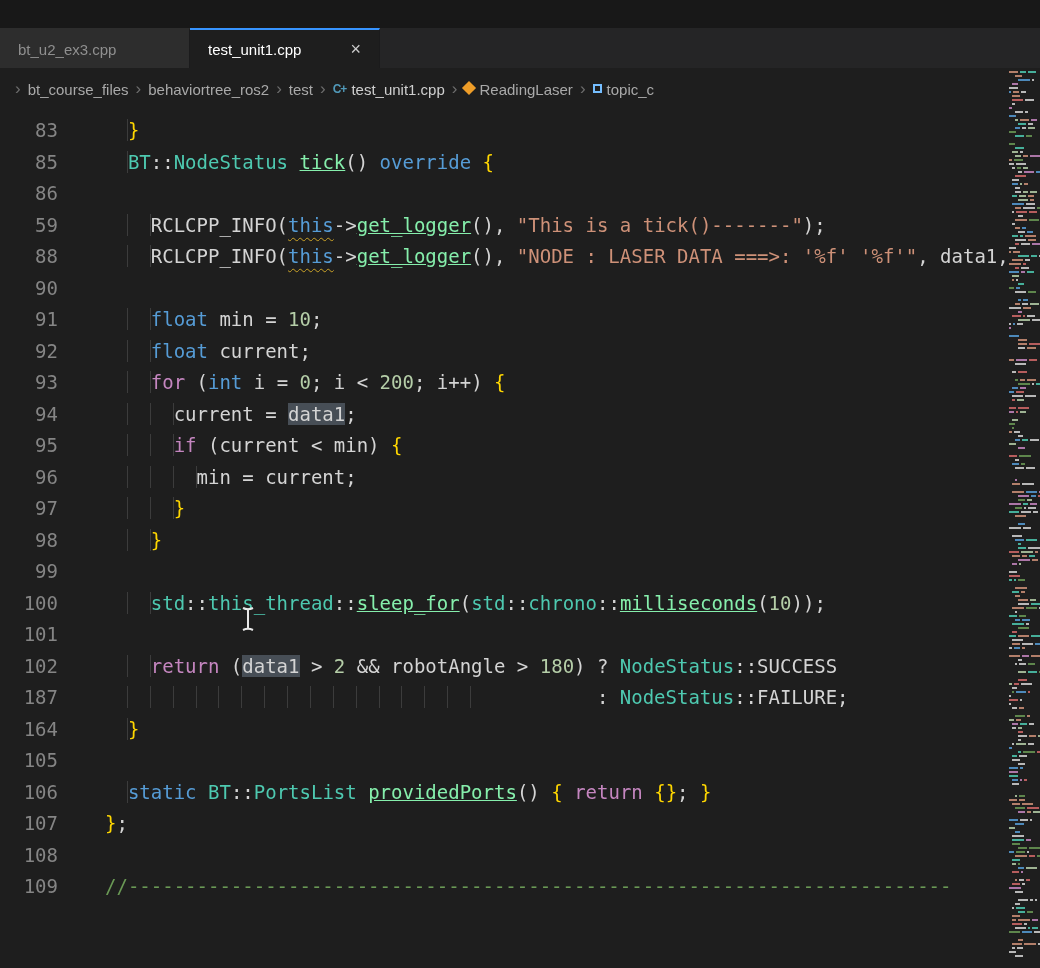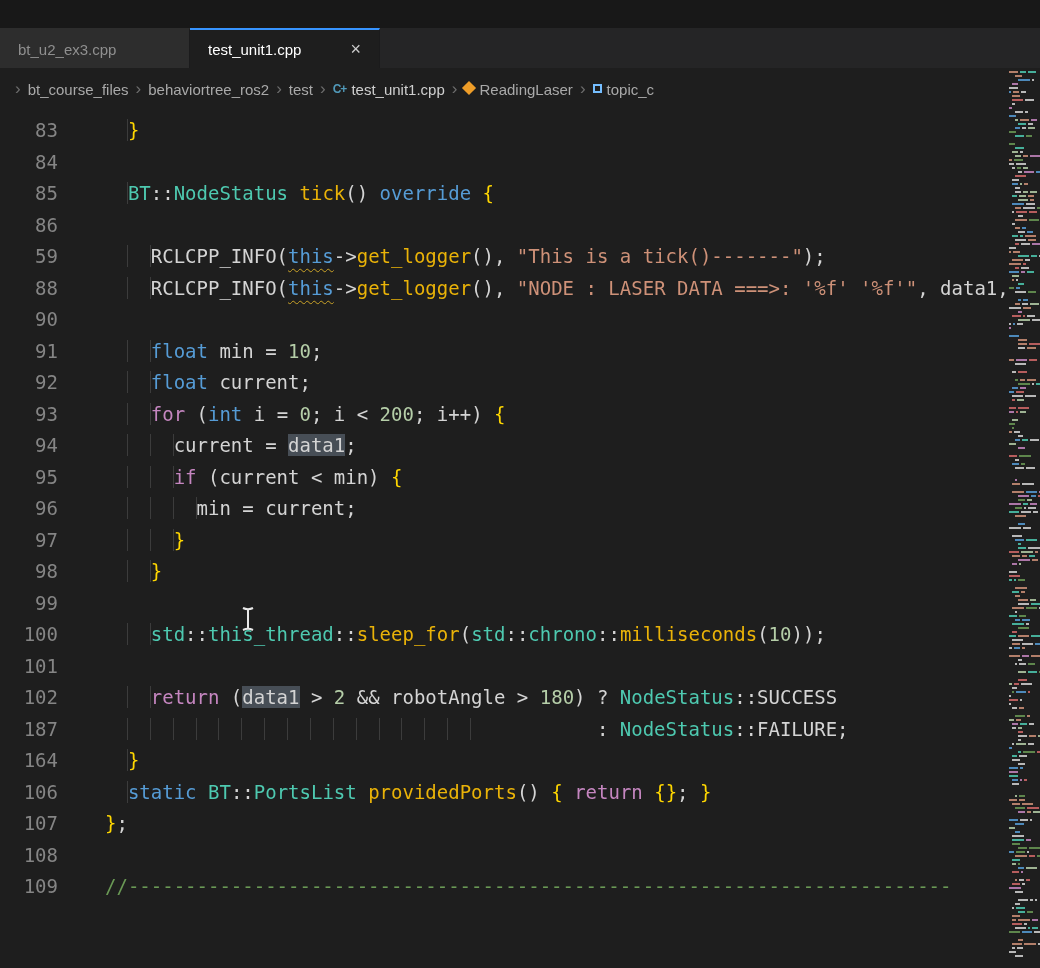--- a/index.html
+++ b/index.html
@@ -49,21 +49,21 @@
   }
   .row { display: flex; height: 31.5px; white-space: pre; }
   .ln { flex: none; width: 58px; text-align: right; color: #858585; }
   .lnpad { flex: none; width: 47px; }
   .code { flex: none; white-space: pre; color: #d4d4d4; }
 
   .tk-p  { color: #d4d4d4; }
   .tk-k  { color: #569cd6; }
   .tk-c  { color: #c586c0; }
   .tk-t  { color: #4ec9b0; }
-  .tk-f  { color: #eab308; }
+  .tk-f  { color: #86efac; text-decoration: underline; }
   .tk-s  { color: #ce9178; }
   .tk-n  { color: #b5cea8; }
   .tk-cm { color: #6a9955; }
   .tk-br { color: #ffd700; }
   .tk-hl { color: #d4d4d4; background: #474e56; }
   .tk-ws { color: #d4d4d4; }
   .sq {
     text-decoration-line: underline;
     text-decoration-style: wavy;
     text-decoration-color: #c9a227;
@@ -118,40 +118,40 @@
     <span class="bc-icon icon-class"></span>
     <span class="bc-item">ReadingLaser</span>
     <span class="bc-sep">›</span>
     <span class="bc-icon icon-field"></span>
     <span class="bc-item">topic_c</span>
   </div>
 
   <div class="editor">
     <div id="code-lines">
         <div class="row"><span class="ln">83</span><span class="lnpad"></span><span class="code"><span class="tk-ws iguide">  </span><span class="tk-br">}</span></span></div>
-        <div class="row"><span class="ln">84</span><span class="lnpad"></span><span class="code"></span></div>
         <div class="row"><span class="ln">85</span><span class="lnpad"></span><span class="code"><span class="tk-ws iguide">  </span><span class="tk-t">BT</span><span class="tk-p">::</span><span class="tk-t">NodeStatus</span><span class="tk-p"> </span><span class="tk-f">tick</span><span class="tk-p">() </span><span class="tk-k">override</span><span class="tk-p"> </span><span class="tk-br">{</span></span></div>
         <div class="row"><span class="ln">86</span><span class="lnpad"></span><span class="code"></span></div>
         <div class="row"><span class="ln">59</span><span class="lnpad"></span><span class="code"><span class="tk-ws iguide">    </span><span class="tk-p">RCLCPP_INFO(</span><span class="tk-k sq">this</span><span class="tk-p">-&gt;</span><span class="tk-f">get_logger</span><span class="tk-p">(), </span><span class="tk-s">"This is a tick()-------"</span><span class="tk-p">);</span></span></div>
         <div class="row"><span class="ln">88</span><span class="lnpad"></span><span class="code"><span class="tk-ws iguide">    </span><span class="tk-p">RCLCPP_INFO(</span><span class="tk-k sq">this</span><span class="tk-p">-&gt;</span><span class="tk-f">get_logger</span><span class="tk-p">(), </span><span class="tk-s">"NODE : LASER DATA ===&gt;: '%f' '%f'"</span><span class="tk-p">, data1,</span></span></div>
         <div class="row"><span class="ln">90</span><span class="lnpad"></span><span class="code"></span></div>
         <div class="row"><span class="ln">91</span><span class="lnpad"></span><span class="code"><span class="tk-ws iguide">    </span><span class="tk-k">float</span><span class="tk-p"> min = </span><span class="tk-n">10</span><span class="tk-p">;</span></span></div>
         <div class="row"><span class="ln">92</span><span class="lnpad"></span><span class="code"><span class="tk-ws iguide">    </span><span class="tk-k">float</span><span class="tk-p"> current;</span></span></div>
         <div class="row"><span class="ln">93</span><span class="lnpad"></span><span class="code"><span class="tk-ws iguide">    </span><span class="tk-c">for</span><span class="tk-p"> (</span><span class="tk-k">int</span><span class="tk-p"> i = </span><span class="tk-n">0</span><span class="tk-p">; i &lt; </span><span class="tk-n">200</span><span class="tk-p">; i++) </span><span class="tk-br">{</span></span></div>
         <div class="row"><span class="ln">94</span><span class="lnpad"></span><span class="code"><span class="tk-ws iguide">      </span><span class="tk-p">current = </span><span class="tk-hl">data1</span><span class="tk-p">;</span></span></div>
         <div class="row"><span class="ln">95</span><span class="lnpad"></span><span class="code"><span class="tk-ws iguide">      </span><span class="tk-c">if</span><span class="tk-p"> (current &lt; min) </span><span class="tk-br">{</span></span></div>
         <div class="row"><span class="ln">96</span><span class="lnpad"></span><span class="code"><span class="tk-ws iguide">        </span><span class="tk-p">min = current;</span></span></div>
         <div class="row"><span class="ln">97</span><span class="lnpad"></span><span class="code"><span class="tk-ws iguide">      </span><span class="tk-br">}</span></span></div>
         <div class="row"><span class="ln">98</span><span class="lnpad"></span><span class="code"><span class="tk-ws iguide">    </span><span class="tk-br">}</span></span></div>
         <div class="row"><span class="ln">99</span><span class="lnpad"></span><span class="code"></span></div>
         <div class="row"><span class="ln">100</span><span class="lnpad"></span><span class="code"><span class="tk-ws iguide">    </span><span class="tk-t">std</span><span class="tk-p">::</span><span class="tk-t">this_thread</span><span class="tk-p">::</span><span class="tk-f">sleep_for</span><span class="tk-p">(</span><span class="tk-t">std</span><span class="tk-p">::</span><span class="tk-t">chrono</span><span class="tk-p">::</span><span class="tk-f">milliseconds</span><span class="tk-p">(</span><span class="tk-n">10</span><span class="tk-p">));</span></span></div>
         <div class="row"><span class="ln">101</span><span class="lnpad"></span><span class="code"></span></div>
         <div class="row"><span class="ln">102</span><span class="lnpad"></span><span class="code"><span class="tk-ws iguide">    </span><span class="tk-c">return</span><span class="tk-p"> (</span><span class="tk-hl">data1</span><span class="tk-p"> &gt; </span><span class="tk-n">2</span><span class="tk-p"> &amp;&amp; robotAngle &gt; </span><span class="tk-n">180</span><span class="tk-p">) ? </span><span class="tk-t">NodeStatus</span><span class="tk-p">::SUCCESS</span></span></div>
         <div class="row"><span class="ln">187</span><span class="lnpad"></span><span class="code"><span class="tk-ws iguide">                                </span><span class="tk-ws">           </span><span class="tk-p">: </span><span class="tk-t">NodeStatus</span><span class="tk-p">::FAILURE;</span></span></div>
         <div class="row"><span class="ln">164</span><span class="lnpad"></span><span class="code"><span class="tk-ws iguide">  </span><span class="tk-br">}</span></span></div>
+        <div class="row"><span class="ln">105</span><span class="lnpad"></span><span class="code"></span></div>
         <div class="row"><span class="ln">106</span><span class="lnpad"></span><span class="code"><span class="tk-ws iguide">  </span><span class="tk-k">static</span><span class="tk-p"> </span><span class="tk-t">BT</span><span class="tk-p">::</span><span class="tk-t">PortsList</span><span class="tk-p"> </span><span class="tk-f">providedPorts</span><span class="tk-p">() </span><span class="tk-br">{</span><span class="tk-p"> </span><span class="tk-c">return</span><span class="tk-p"> </span><span class="tk-br">{}</span><span class="tk-p">; </span><span class="tk-br">}</span></span></div>
         <div class="row"><span class="ln">107</span><span class="lnpad"></span><span class="code"><span class="tk-br">}</span><span class="tk-p">;</span></span></div>
         <div class="row"><span class="ln">108</span><span class="lnpad"></span><span class="code"></span></div>
         <div class="row"><span class="ln">109</span><span class="lnpad"></span><span class="code"><span class="tk-cm">//------------------------------------------------------------------------</span></span></div>
       </div>
     <div class="ibeam">
       <svg viewBox="0 0 16 26" width="16" height="26">
         <g stroke="#e8e8e8" stroke-width="2" fill="none">
           <path d="M3 2 Q8 4.5 13 2"></path>
           <path d="M8 3.5 V 22.5"></path>

